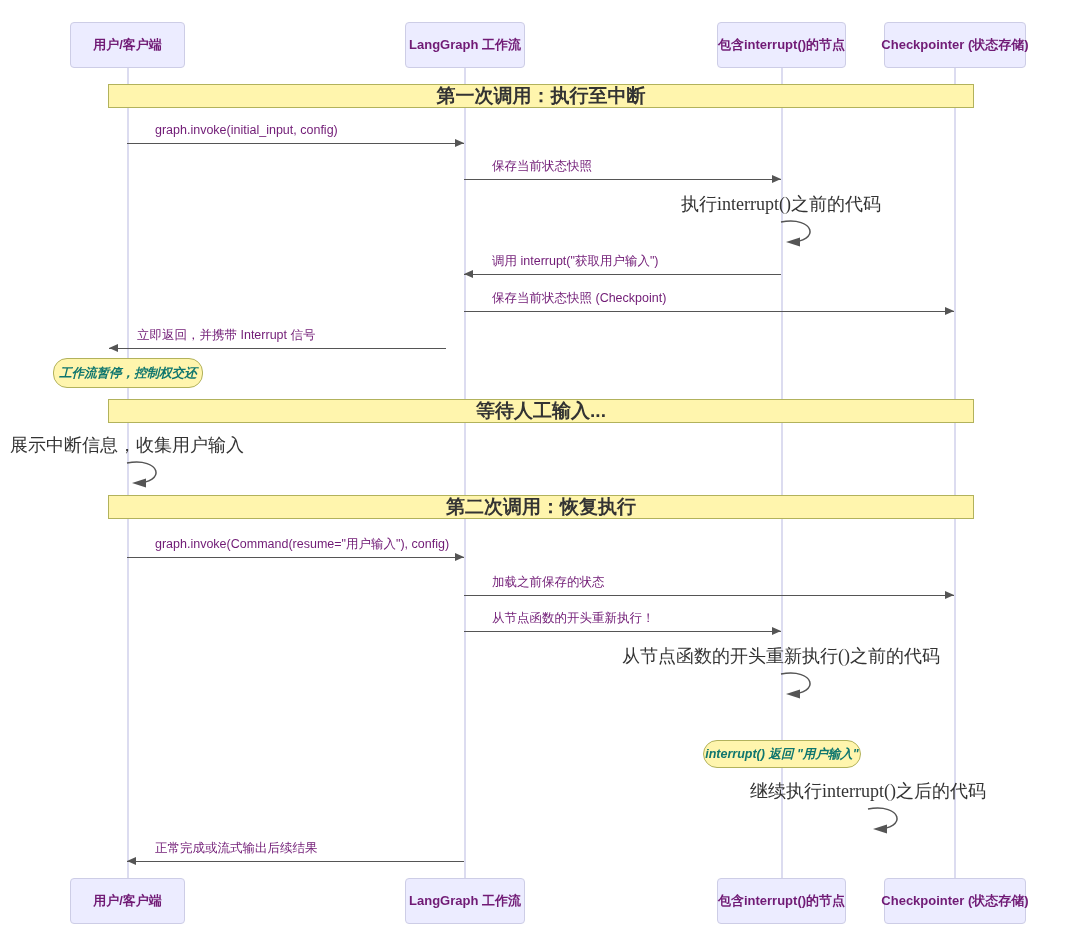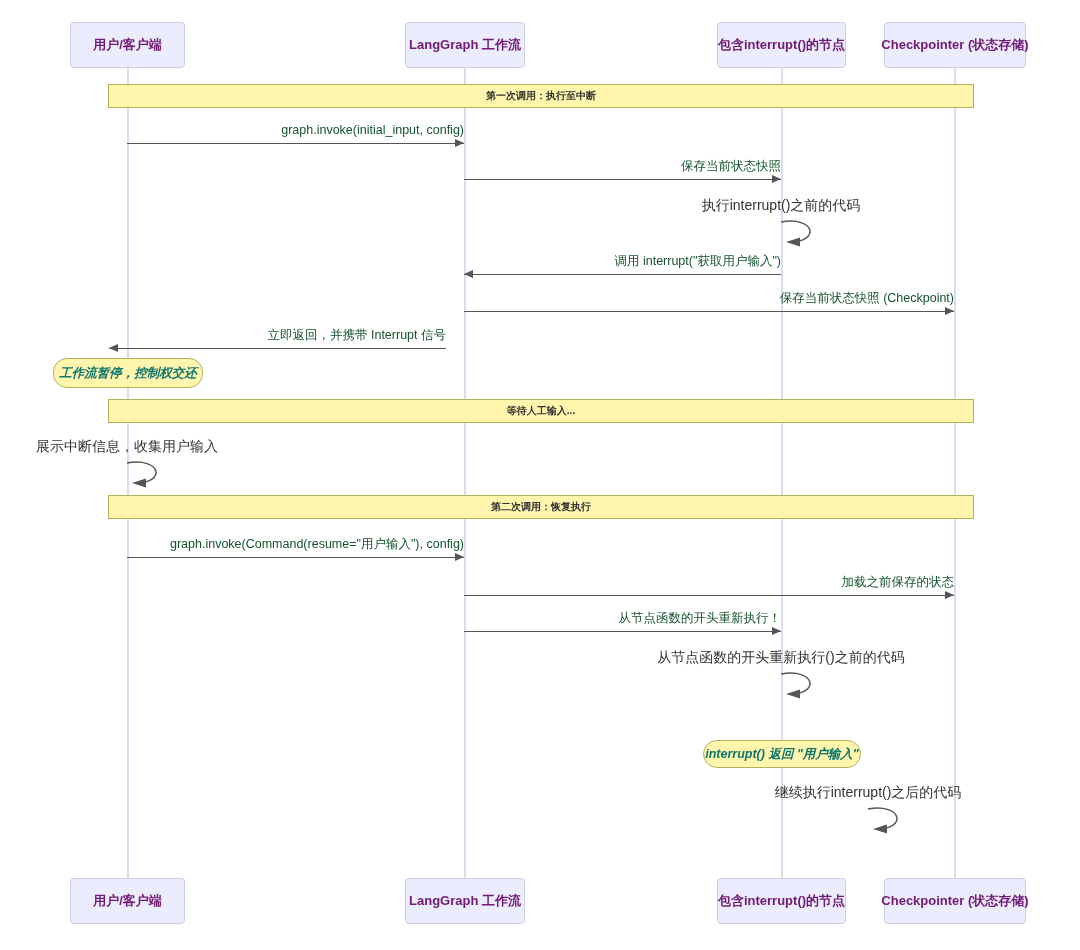--- a/index.html
+++ b/index.html
@@ -4,32 +4,32 @@
 <style>
   html,body{margin:0;padding:0;background:#fff;}
   .canvas{position:relative;width:1080px;height:950px;background:#ffffff;
     font-family:"Liberation Sans","DejaVu Sans",sans-serif;color:#333;overflow:hidden;}
   .lifeline{position:absolute;top:68px;height:810px;width:2px;background:#dcdcf0;}
   .actor{position:absolute;height:46px;background:#ECECFF;border:1px solid #cdcde6;
     border-radius:4px;box-sizing:border-box;display:flex;align-items:center;justify-content:center;
     font-size:13px;font-weight:700;color:#701a75;white-space:nowrap;}
   .band{position:absolute;left:108px;width:866px;height:24px;background:#fff5ad;
     border:1px solid #b2b25c;box-sizing:border-box;display:flex;align-items:center;
-    justify-content:center;font-size:10px;font-weight:700;color:#333;}
+    justify-content:center;font-size:19px;font-weight:700;color:#333;}
   .msg{position:absolute;}
-  .msg .lbl{display:block;text-align:right;font-size:12.5px;white-space:nowrap;
-    margin-bottom:5px;color:#14532d;line-height:16px;}
+  .msg .lbl{display:block;text-align:left;font-size:12.5px;white-space:nowrap;
+    margin-bottom:5px;color:#701a75;line-height:16px;padding-left:28px;}
   .line{position:relative;border-top:1.5px solid #555;height:0;}
   .head{position:absolute;width:0;height:0;border-top:4.5px solid transparent;
     border-bottom:4.5px solid transparent;top:-5.5px;}
   .head.r{right:0;border-left:9px solid #555;}
   .head.l{left:0;border-right:9px solid #555;}
   .selfmsg{position:absolute;}
   .selfmsg .lbl{display:inline-block;transform:translateX(-50%);white-space:nowrap;
-    font-size:14px;color:#333;line-height:16px;}
+    font-size:18px;color:#333;line-height:16px;font-family:Liberation Serif, serif;}
   .selfmsg svg{display:block;margin-top:3px;margin-left:-2px;}
   .note{position:absolute;background:#fff5ad;border:1px solid #b2b25c;border-radius:14px;
     box-sizing:border-box;display:flex;align-items:center;justify-content:center;
     font-size:12.5px;font-weight:600;color:#0f766e;white-space:nowrap;font-style:italic;}
 </style>
 </head>
 <body>
 
 <div class="canvas">
 
@@ -153,20 +153,26 @@
   </div>
 
   <div class="selfmsg" style="left:820px;top:783px;padding-left:48px;">
     <span class="lbl">继续执行interrupt()之后的代码</span>
     <svg width="44" height="30" viewBox="0 0 44 30">
       <path d="M2,5 C36,-1 42,25 10,25" fill="none" stroke="#555" stroke-width="1.5"></path>
       <polygon points="21,20.5 7,25 21,29.5" fill="#555"></polygon>
     </svg>
   </div>
 
+  <div class="msg" style="left:127px;top:840px;width:337px;">
+    <span class="lbl">正常完成或流式输出后续结果</span>
+    <div class="line">
+        <i class="head l"></i>
+      </div>
+  </div>
 
   <div class="actor" style="left:70px;top:878px;width:115px;">
       <span>用户/客户端</span>
     </div>
   <div class="actor" style="left:405px;top:878px;width:120px;">
       <span>LangGraph 工作流</span>
     </div>
   <div class="actor" style="left:717px;top:878px;width:129px;">
       <span>包含interrupt()的节点</span>
     </div>

